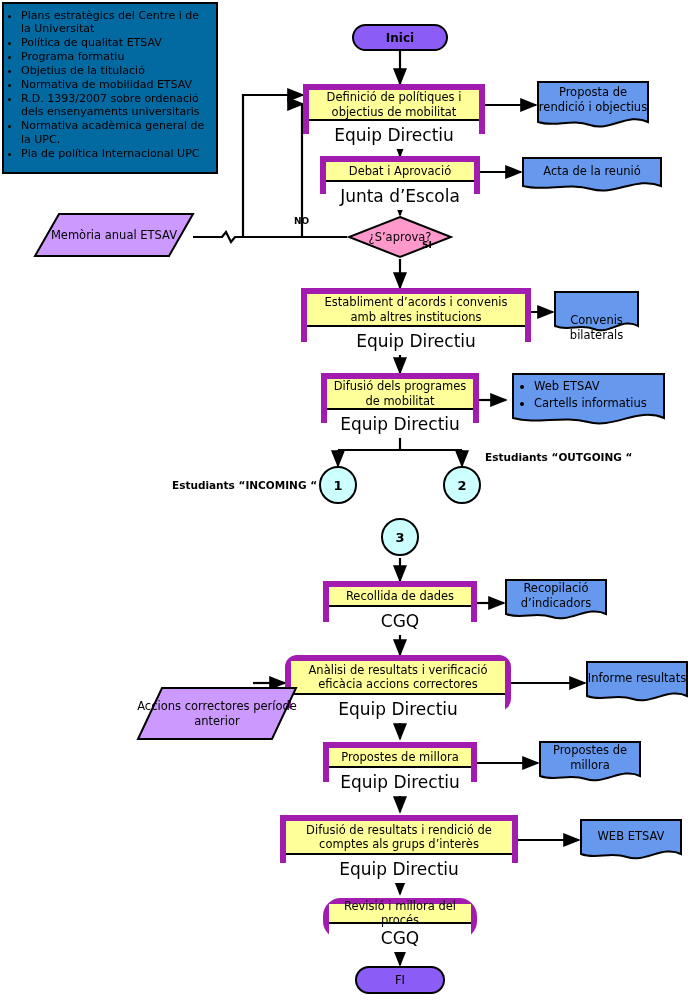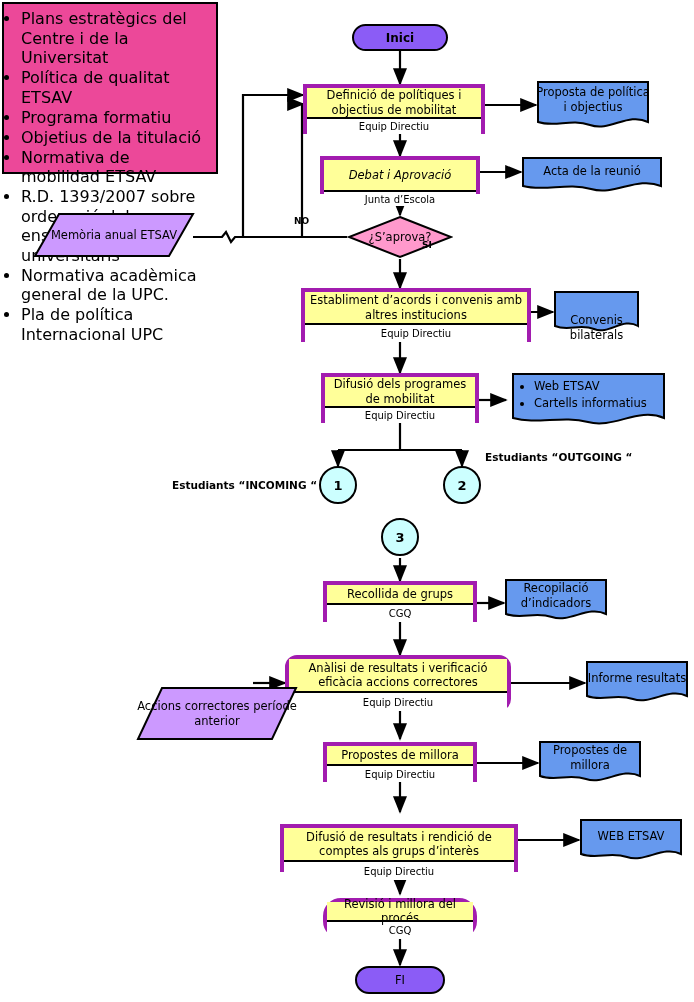--- a/index.html
+++ b/index.html
@@ -7,32 +7,32 @@
     font-family:"DejaVu Sans", sans-serif;
     width:694px;height:1002px;position:relative;overflow:hidden;
   }
   #canvas{position:absolute;left:0;top:0;width:694px;height:1002px;}
   svg.lines{position:absolute;left:0;top:0;width:694px;height:1002px;pointer-events:none;}
 
   
   .node{position:absolute;box-sizing:border-box;}
 
   
-  .proc{border:4px solid #a21caf;background:#0c4a6e;}
+  .proc{border:6px solid #a21caf;background:#0c4a6e;}
   .proc .top{
     background:#ffff99;border-bottom:2px solid #000;
     display:flex;align-items:center;justify-content:center;
     text-align:center;font-size:11.5px;color:#000;line-height:1.25;
     padding:2px 4px;box-sizing:border-box;
   }
   .proc .bot{
     background:#ffffff;
     display:flex;align-items:center;justify-content:center;
-    text-align:right;font-size:10px;color:#000;
-    padding:1px 4px;box-sizing:border-box;
+    text-align:right;font-size:17px;color:#000;
+    padding:14px 4px;box-sizing:border-box;
   }
 
   
   .term{
     background:#8b5cf6;border:2px solid #000;border-radius:14px;
     display:flex;align-items:center;justify-content:center;
     font-size:12px;font-weight:bold;color:#000;
   }
   .term.plain{font-weight:normal;font-size:11.5px;}
 
@@ -68,22 +68,22 @@
   
   .para{position:absolute;}
   .para .lbl{
     position:absolute;left:0;top:0;width:100%;height:100%;
     display:flex;align-items:center;justify-content:center;
     text-align:center;font-size:11.5px;color:#000;line-height:1.3;
   }
 
   
   .notes{
-    position:absolute;background:#ec4899;border:2px solid #000;
-    font-size:16px;color:#000;line-height:1.22;box-sizing:border-box;
+    position:absolute;background:#0369a1;border:2px solid #000;
+    font-size:11px;color:#000;line-height:1.22;box-sizing:border-box;
     padding:5px 7px 5px 5px;
   }
   .notes ul{margin:0;padding-left:12px;}
   .notes li{margin:0 0 0.5px 0;}
 
   
   .freetext{position:absolute;font-size:10.5px;font-weight:bold;color:#000;white-space:nowrap;}
   .edgelabel{position:absolute;font-size:9px;font-weight:bold;color:#000;white-space:nowrap;}
 </style>
 </head>
@@ -170,25 +170,25 @@
 
   <div class="node proc" style="left:303px;top:84px;width:182px;height:50px;">
     <div class="top" style="height:31px;">Definició  de polítiques i objectius de mobilitat</div>
     <div class="bot" style="height:15px;">Equip  Directiu</div>
   </div>
 
   <div class="doc" style="left:536px;top:80px;width:114px;height:52px;">
     <svg width="114" height="52" viewBox="0 0 114 52">
       <path d="M2,2 L112,2 L112,42 C92,32 74,52 54,45 C34,38 20,48 2,42 Z" fill="#6699ee" stroke="#000" stroke-width="2"></path>
     </svg>
-    <div class="lbl">Proposta de política i objectius</div>
+    <div class="lbl">Proposta de rendició i objectius</div>
   </div>
 
   <div class="node proc" style="left:320px;top:156px;width:160px;height:38px;">
-    <div class="top" style="height:32px;font-style:italic;">Debat i Aprovació</div>
+    <div class="top" style="height:20px;">Debat i Aprovació</div>
     <div class="bot" style="height:14px;">Junta d’Escola</div>
   </div>
 
   <div class="doc" style="left:521px;top:156px;width:142px;height:38px;">
     <svg width="142" height="38" viewBox="0 0 142 38">
       <path d="M2,2 L140,2 L140,30 C116,20 94,40 70,33 C46,26 24,36 2,30 Z" fill="#6699ee" stroke="#000" stroke-width="2"></path>
     </svg>
     <div class="lbl" style="padding-bottom:8px;">Acta de la reunió</div>
   </div>
 
@@ -247,21 +247,21 @@
     <span>2</span>
   </div>
   <div class="freetext" style="left:172px;top:479px;">Estudiants “INCOMING “</div>
   <div class="freetext" style="left:485px;top:451px;">Estudiants “OUTGOING “</div>
 
   <div class="node conn" style="left:381px;top:518px;width:38px;height:38px;">
     <span>3</span>
   </div>
 
   <div class="node proc" style="left:323px;top:581px;width:154px;height:41px;">
-    <div class="top" style="height:20px;">Recollida de grups</div>
+    <div class="top" style="height:20px;">Recollida de dades</div>
     <div class="bot" style="height:17px;">CGQ</div>
   </div>
 
   <div class="doc" style="left:504px;top:578px;width:104px;height:46px;">
     <svg width="104" height="46" viewBox="0 0 104 46">
       <path d="M2,2 L102,2 L102,36 C84,27 66,45 48,39 C30,33 18,42 2,36 Z" fill="#6699ee" stroke="#000" stroke-width="2"></path>
     </svg>
     <div class="lbl" style="padding-bottom:10px;">Recopilació d’indicadors</div>
   </div>
 
@@ -291,21 +291,21 @@
     <div class="bot" style="height:16px;">Equip Directiu</div>
   </div>
 
   <div class="doc" style="left:538px;top:740px;width:104px;height:46px;">
     <svg width="104" height="46" viewBox="0 0 104 46">
       <path d="M2,2 L102,2 L102,36 C84,27 66,45 48,39 C30,33 18,42 2,36 Z" fill="#6699ee" stroke="#000" stroke-width="2"></path>
     </svg>
     <div class="lbl" style="padding-bottom:10px;">Propostes  de millora</div>
   </div>
 
-  <div class="node proc" style="left:280px;top:815px;width:238px;height:48px;margin-top:9px;">
+  <div class="node proc" style="left:280px;top:815px;width:238px;height:48px;">
     <div class="top" style="height:34px;">Difusió de resultats i rendició de comptes als grups d’interès</div>
     <div class="bot" style="height:18px;">Equip Directiu</div>
   </div>
 
   <div class="doc" style="left:579px;top:818px;width:104px;height:46px;">
     <svg width="104" height="46" viewBox="0 0 104 46">
       <path d="M2,2 L102,2 L102,36 C84,27 66,45 48,39 C30,33 18,42 2,36 Z" fill="#6699ee" stroke="#000" stroke-width="2"></path>
     </svg>
     <div class="lbl" style="padding-bottom:10px;">WEB ETSAV</div>
   </div>

